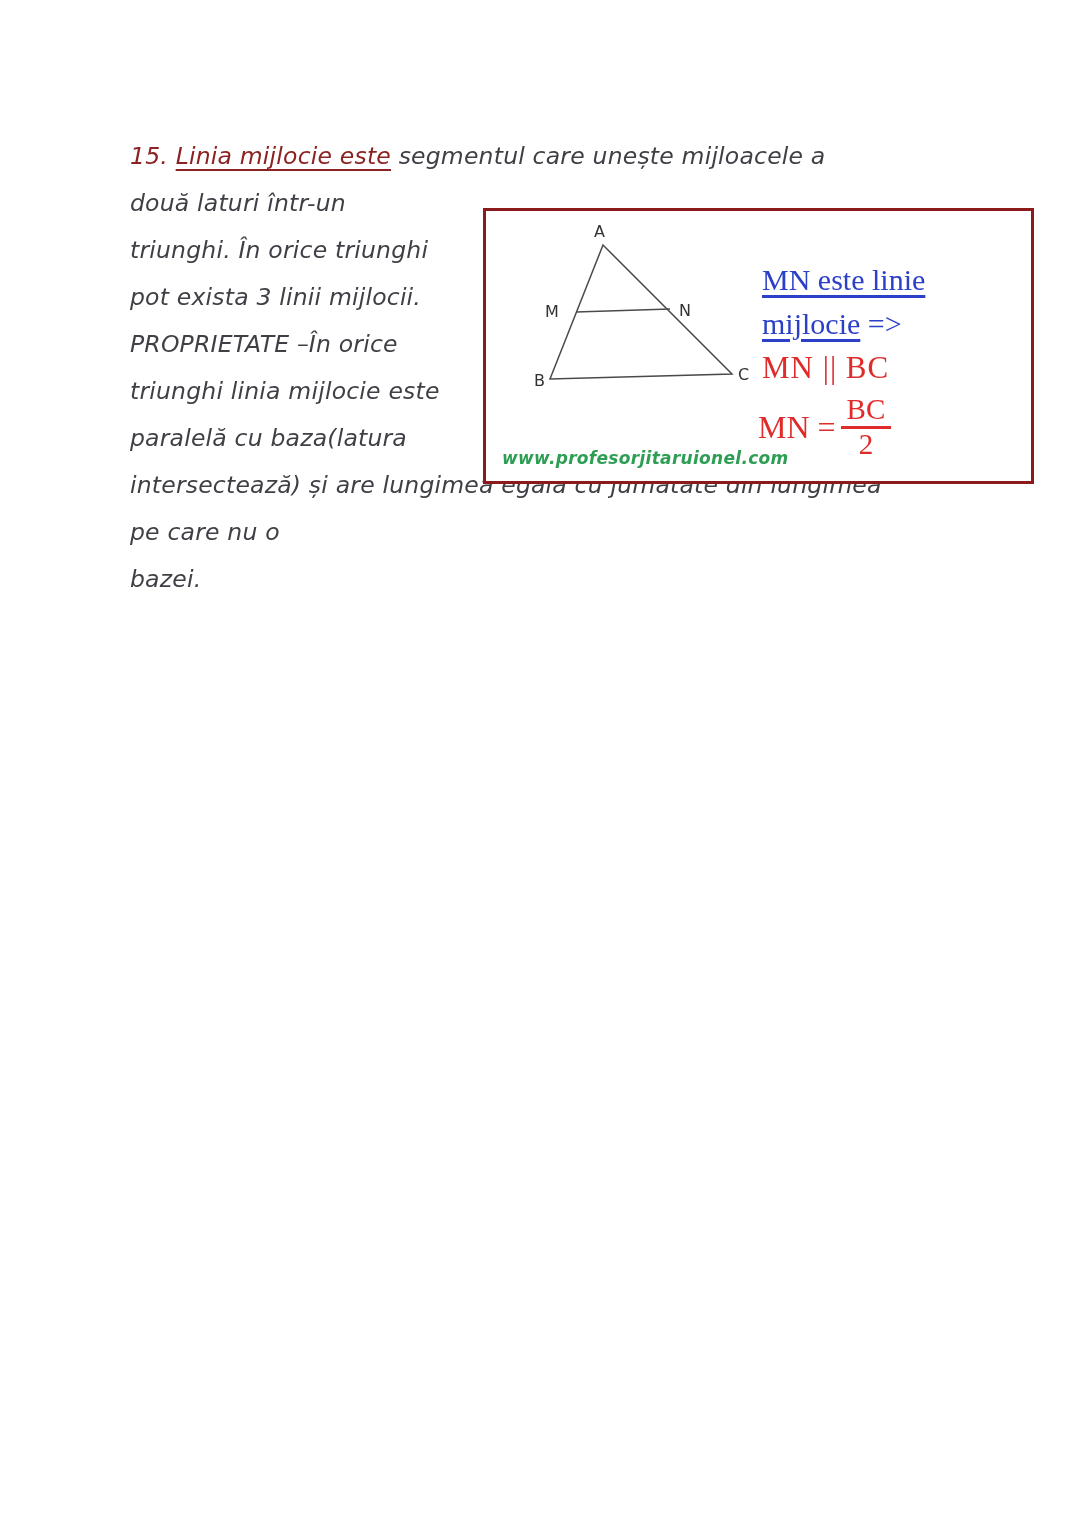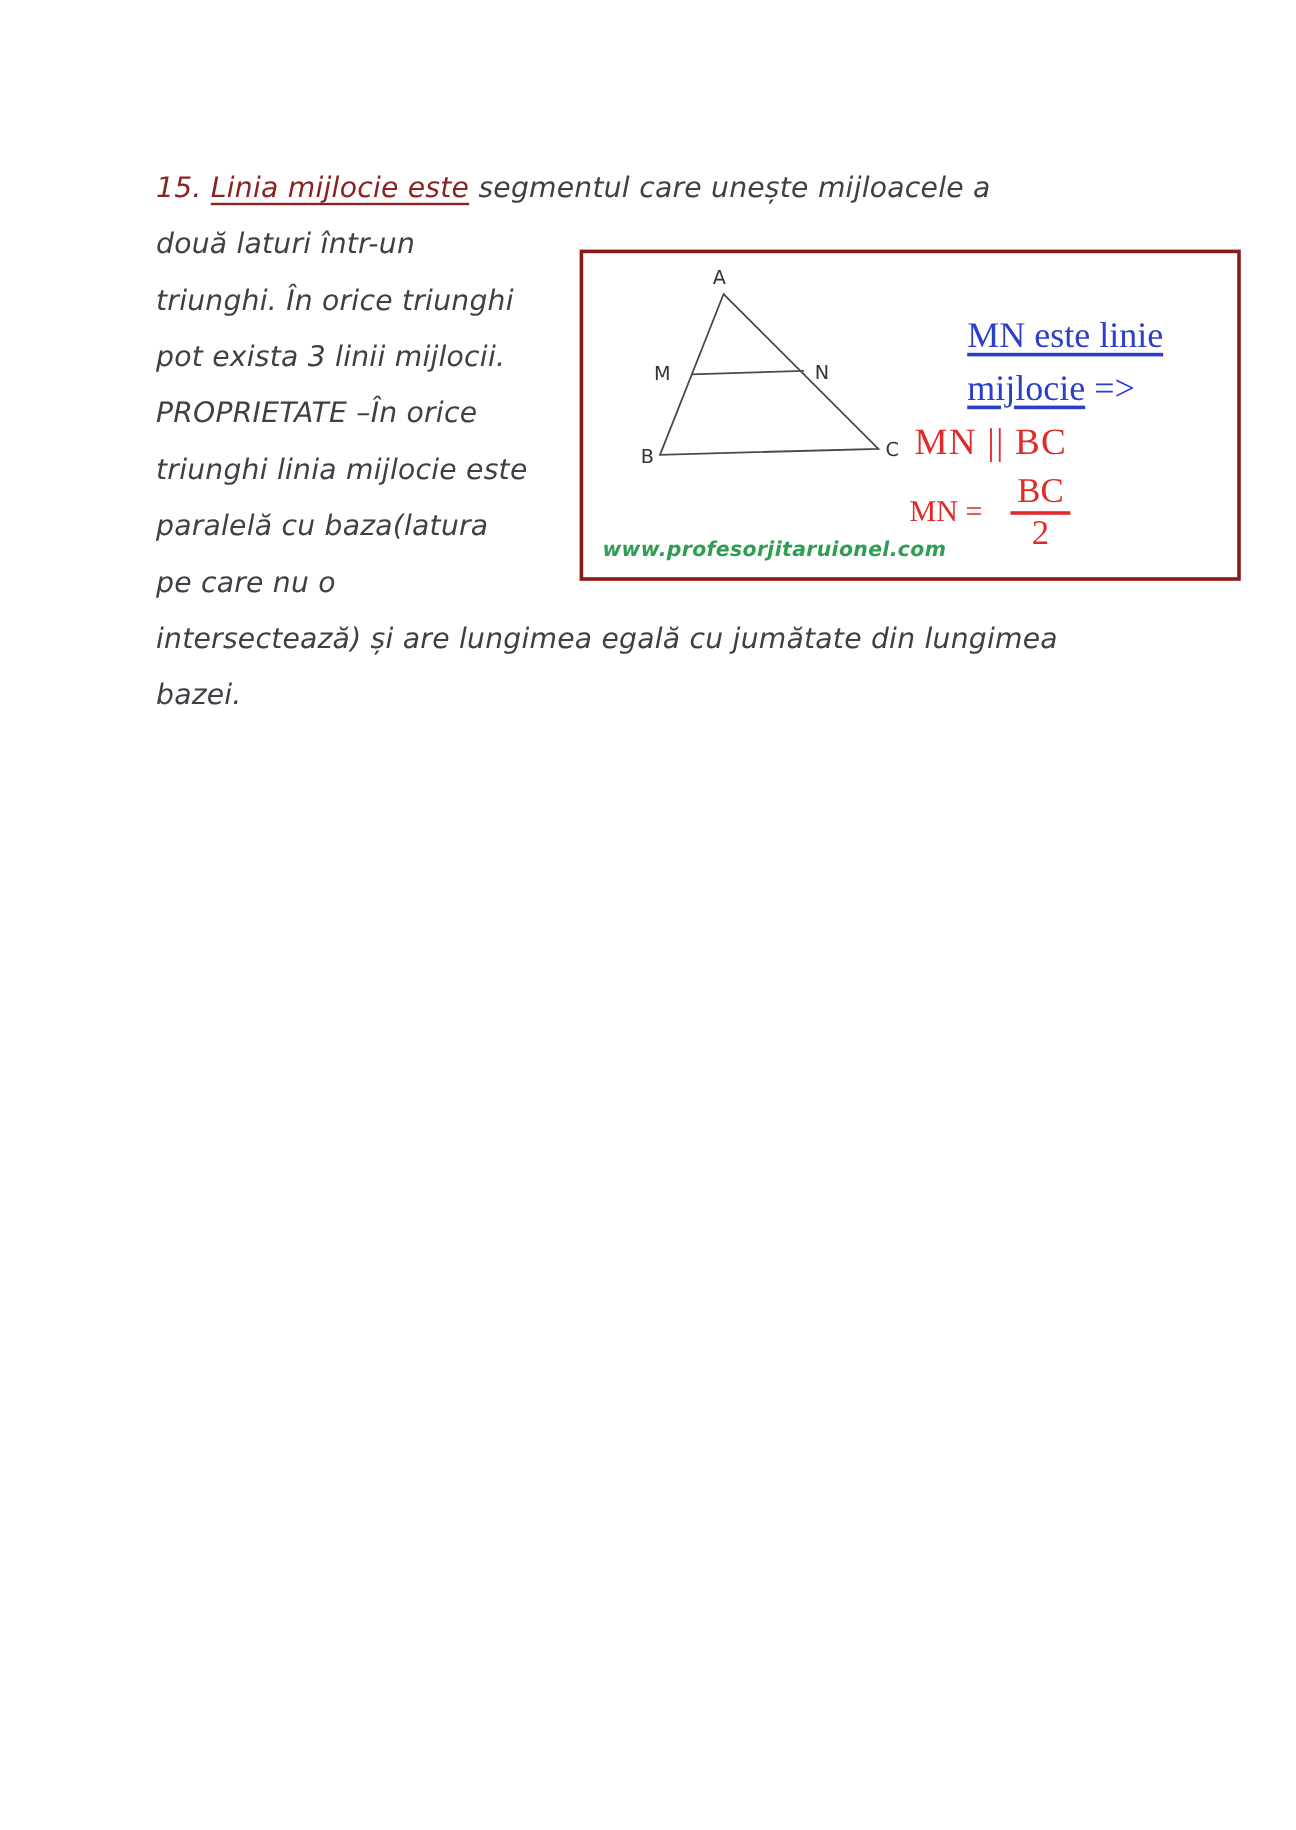--- a/index.html
+++ b/index.html
@@ -48,42 +48,41 @@
     fill: #333333;
   }
   .stmt {
     position: absolute;
     left: 276px; top: 47px;
     color: #2b3fc9;
     font-family: "Liberation Serif", serif;
     font-size: 30px;
     line-height: 44px;
     white-space: nowrap;
-    margin-left: 44px;
   }
   .u { text-decoration: underline; text-underline-offset: 5px; }
   .parallel {
     position: absolute;
     left: 276px; top: 139px;
     color: #e02b2b;
     font-family: "Liberation Serif", serif;
     font-size: 31px;
     letter-spacing: 1px;
     white-space: nowrap;
     text-align: center;
   }
   .equation {
     position: absolute;
     left: 272px; top: 183px;
     display: flex;
     align-items: center;
     color: #e02b2b;
     font-family: "Liberation Serif", serif;
   }
-  .eq-lhs { font-size: 25px; margin-right: 23px; }
+  .eq-lhs { font-size: 32px; margin-right: 5px; }
   .frac {
     display: inline-block;
     text-align: center;
     font-size: 29px;
     line-height: 1.08;
   }
   .frac .top {
     display: block;
     border-bottom: 3px solid #e02b2b;
     padding: 0 6px 1px 6px;
@@ -107,22 +106,22 @@
 <div class="page">
 
   <div class="textblock">
     <div class="line"><span class="num">15. </span><span class="title-link">Linia mijlocie este</span><span> segmentul care unește mijloacele a</span></div>
     <div class="line">două laturi într-un</div>
     <div class="line">triunghi. În orice triunghi</div>
     <div class="line">pot exista 3 linii mijlocii.</div>
     <div class="line">PROPRIETATE –În orice</div>
     <div class="line">triunghi linia mijlocie este</div>
     <div class="line">paralelă cu baza(latura</div>
+    <div class="line">intersectează) și are lungimea egală cu jumătate din lungimea</div>
     <div class="line">pe care nu o</div>
-    <div class="line">intersectează) și are lungimea egală cu jumătate din lungimea</div>
     <div class="line">bazei.</div>
   </div>
 
   <div class="figure">
 
     <svg class="fig-svg" width="539" height="264" viewBox="0 0 539 264">
       <polygon points="117,34 64,168 246,163" fill="none" stroke="#4a4a4a" stroke-width="1.5"></polygon>
       <line x1="90" y1="101" x2="184" y2="98" stroke="#4a4a4a" stroke-width="1.5"></line>
       <text x="108" y="26">A</text>
       <text x="48" y="175">B</text>

